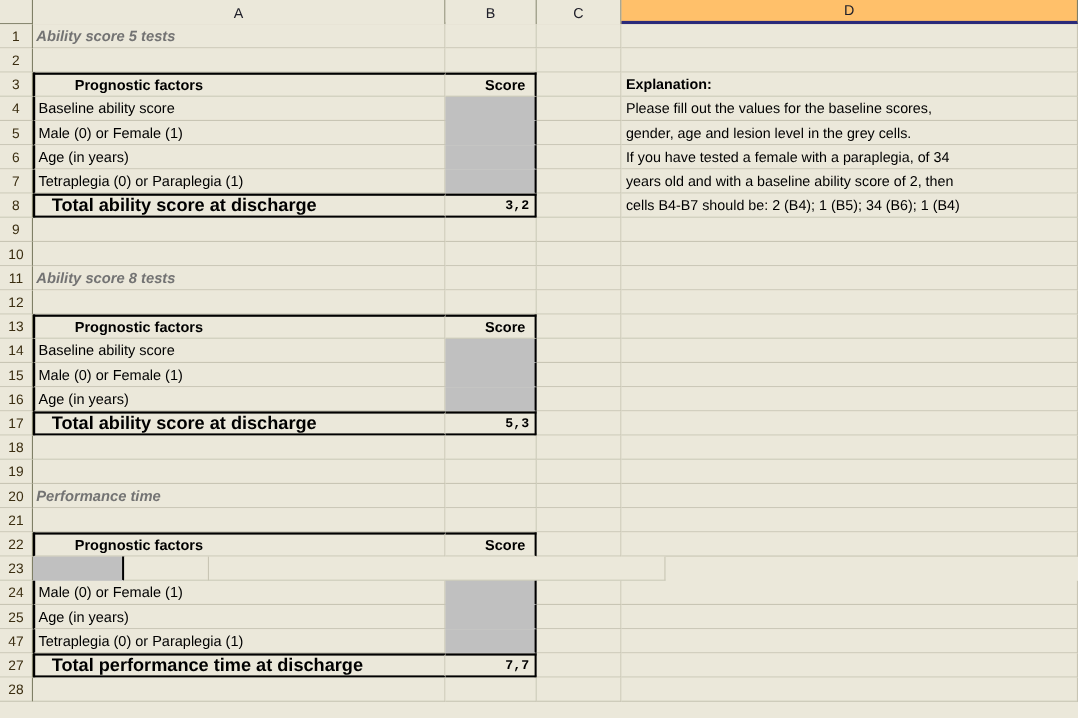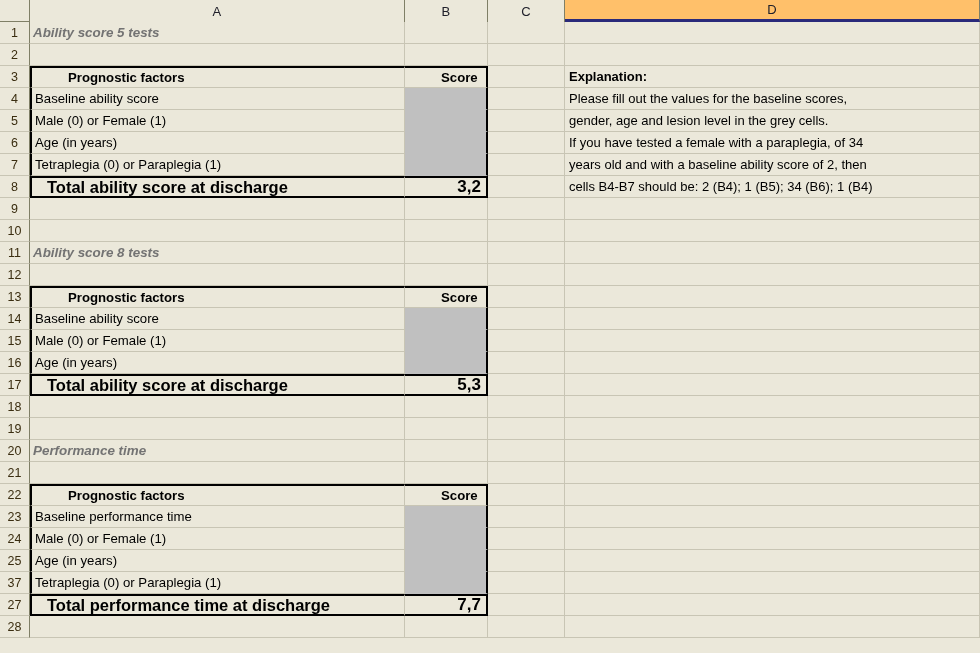--- a/index.html
+++ b/index.html
@@ -111,23 +111,24 @@
     font-size: 13.4px;
   }
   .bold { font-weight: bold; padding-left: 36px; }
   .totalrow-label {
     font-weight: bold;
     font-size: 16.5px;
     padding-left: 15px;
   }
   .totalrow-value {
     font-weight: bold;
-    font-size: 17px;
+    font-size: 12px;
     justify-content: flex-end;
     padding-right: 5px;
+    font-family: Liberation Mono, monospace;
   }
 
   .greycell {
     background: #c0c0c0;
     border-bottom: 1px solid #c0c0c0;
   }
 
   
   .bl { border-left: 2px solid #000; }
   .br { border-right: 2px solid #000; }
@@ -325,21 +326,20 @@
     <div class="row">
       <div class="rownum">22</div>
       <div class="cell c-a bold bl bt">Prognostic factors</div>
       <div class="cell c-b bold br bt">Score</div>
       <div class="cell c-c"></div>
       <div class="cell c-d"></div>
     </div>
 
     <div class="row">
       <div class="rownum">23</div>
-      <div class="cell c-a bl">Baseline performance time</div>
       <div class="cell c-b greycell br"></div>
       <div class="cell c-c"></div>
       <div class="cell c-d"></div>
     </div>
 
     <div class="row">
       <div class="rownum">24</div>
       <div class="cell c-a bl">Male (0) or Female (1)</div>
       <div class="cell c-b greycell br"></div>
       <div class="cell c-c"></div>
@@ -348,21 +348,21 @@
 
     <div class="row">
       <div class="rownum">25</div>
       <div class="cell c-a bl">Age (in years)</div>
       <div class="cell c-b greycell br"></div>
       <div class="cell c-c"></div>
       <div class="cell c-d"></div>
     </div>
 
     <div class="row">
-      <div class="rownum">37</div>
+      <div class="rownum">47</div>
       <div class="cell c-a bl">Tetraplegia (0) or Paraplegia (1)</div>
       <div class="cell c-b greycell br"></div>
       <div class="cell c-c"></div>
       <div class="cell c-d"></div>
     </div>
 
     <div class="row">
       <div class="rownum">27</div>
       <div class="cell c-a totalrow-label bl bt bb">Total performance time at discharge</div>
       <div class="cell c-b totalrow-value br bt bb">7,7</div>

